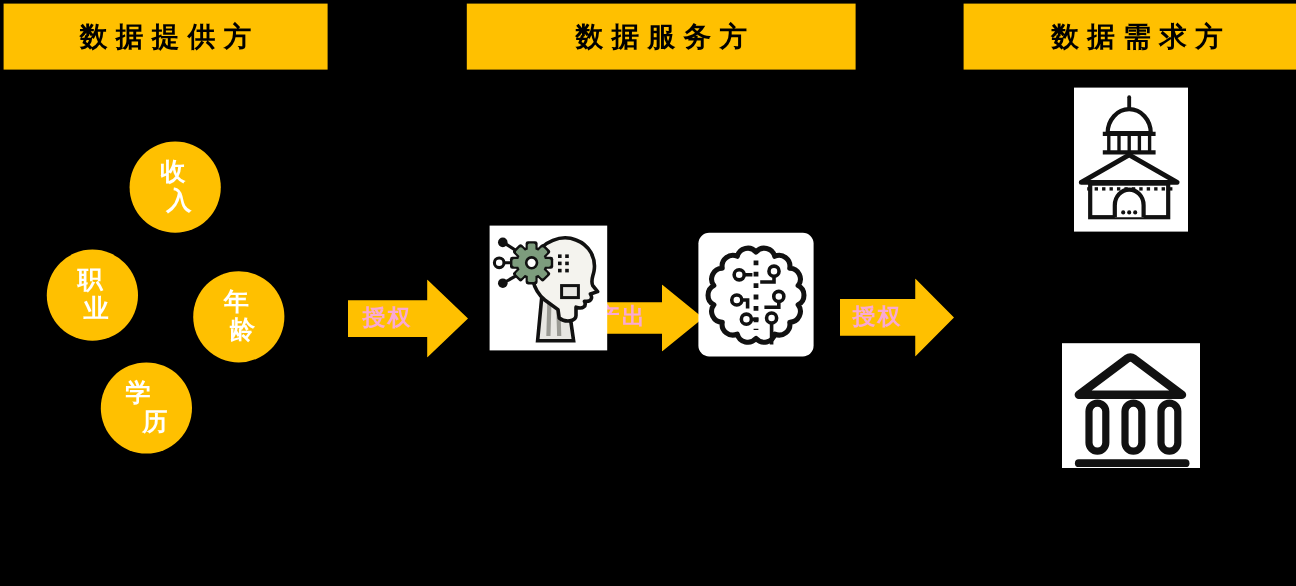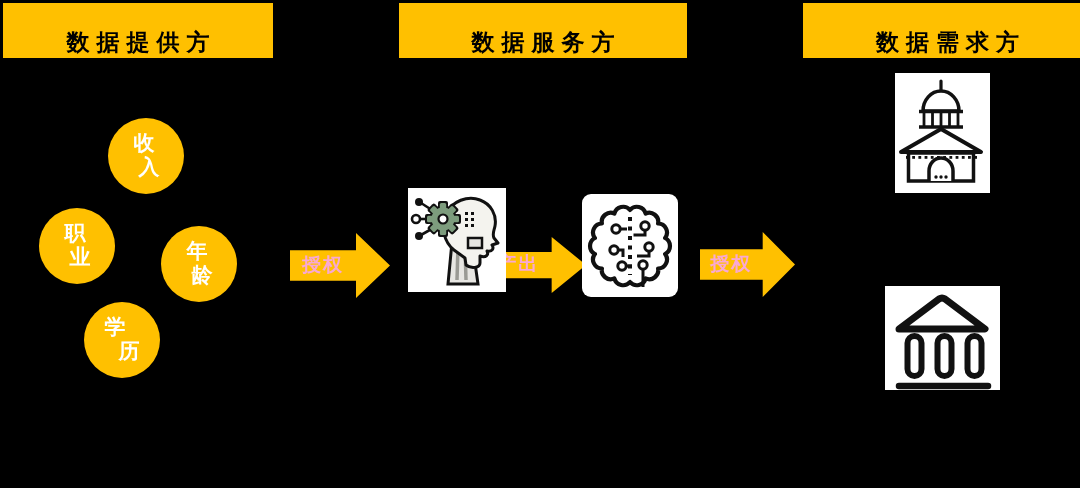--- a/index.html
+++ b/index.html
@@ -3,25 +3,25 @@
 <meta charset="utf-8">
 <style>
   html,body{margin:0;padding:0;background:#000;}
   .stage{
     position:relative;width:1080px;height:488px;background:#000;overflow:hidden;
     font-family:"Liberation Serif","DejaVu Serif",serif;
   }
   
   .hdr{
     position:absolute;top:3px;height:55px;background:#FFC000;
-    display:flex;align-items:flex-end;justify-content:center;
+    display:flex;align-items:center;justify-content:center;
     color:#000;font-size:23px;font-weight:bold;letter-spacing:7px;text-indent:7px;
   }
   .hdr1{left:3px;width:270px;}
-  .hdr2{left:399px;width:288px;}
+  .hdr2{left:389px;width:324px;}
   .hdr3{left:803px;width:289px;}
   
   .bubble{
     position:absolute;width:76px;height:76px;border-radius:50%;background:#FFC000;
     color:#fff;display:flex;flex-direction:column;align-items:center;justify-content:center;
     font-size:21px;line-height:1.12;font-weight:600;
   }
   .bubble span:first-child{transform:translateX(-2px);}
   .bubble span:last-child{transform:translateX(3px);}
   .bubble.diag span:first-child{transform:translateX(-7px);}

